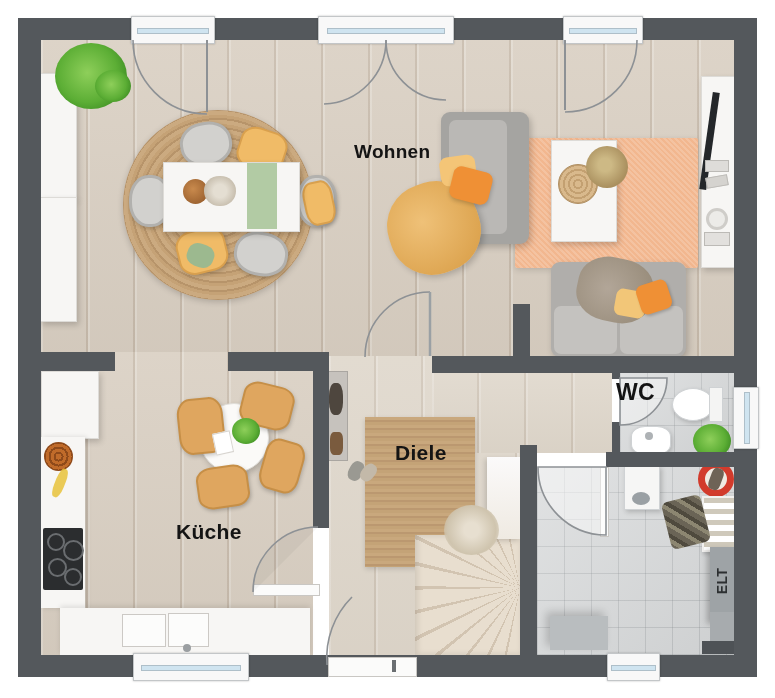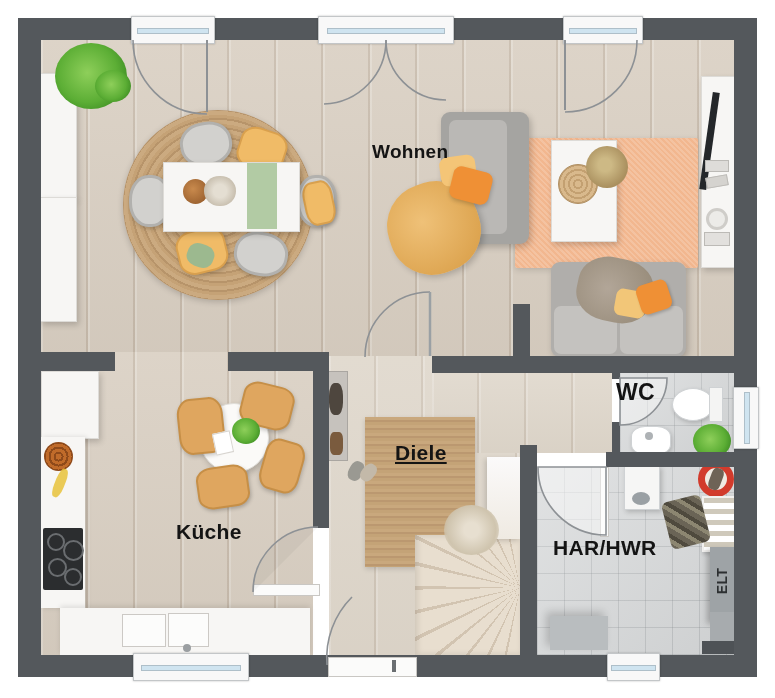--- a/index.html
+++ b/index.html
@@ -209,20 +209,19 @@
       <line x1="565" y1="40" x2="565" y2="110" stroke-width="2"></line>
       <path d="M365,357 A65,65 0 0 1 430,292"></path>
       <line x1="430" y1="292" x2="430" y2="356" stroke-width="2.5" stroke="#9aa0a4"></line>
       <path d="M318,527 A65,65 0 0 0 253,592" fill="rgba(0,0,0,0.04)"></path>
       <path d="M327,665 A86,86 0 0 1 352,597"></path>
       <path d="M620,378 L620,425 A47,47 0 0 0 667,378 Z" fill="rgba(255,255,255,0.40)"></path>
       <path d="M606,467 L538,467 A68,68 0 0 0 606,535 Z" fill="rgba(255,255,255,0.45)"></path>
     </g>
   </svg>
 
-  <div class="room-label" style="left:372px;top:141px;font-size:19px;">Wohnen</div>
+  <div class="room-label" style="left:354px;top:141px;font-size:19px;">Wohnen</div>
   <div class="room-label" style="left:152px;top:520px;font-size:21px;margin-left:24px;">Küche</div>
-  <div class="room-label" style="left:395px;top:441px;font-size:21px;text-decoration:underline;">Diele</div>
+  <div class="room-label" style="left:395px;top:441px;font-size:21px;">Diele</div>
   <div class="room-label" style="left:616px;top:379px;font-size:23px;">WC</div>
-  <div class="room-label" style="left:553px;top:536px;font-size:21px;">HAR/HWR</div>
   <div class="room-label" style="left:706px;top:573px;font-size:14px;color:#2c2f31;transform:rotate(-90deg);transform-origin:center;width:32px;text-align:center;">ELT</div>
 
 </div>
 
 </body></html>

